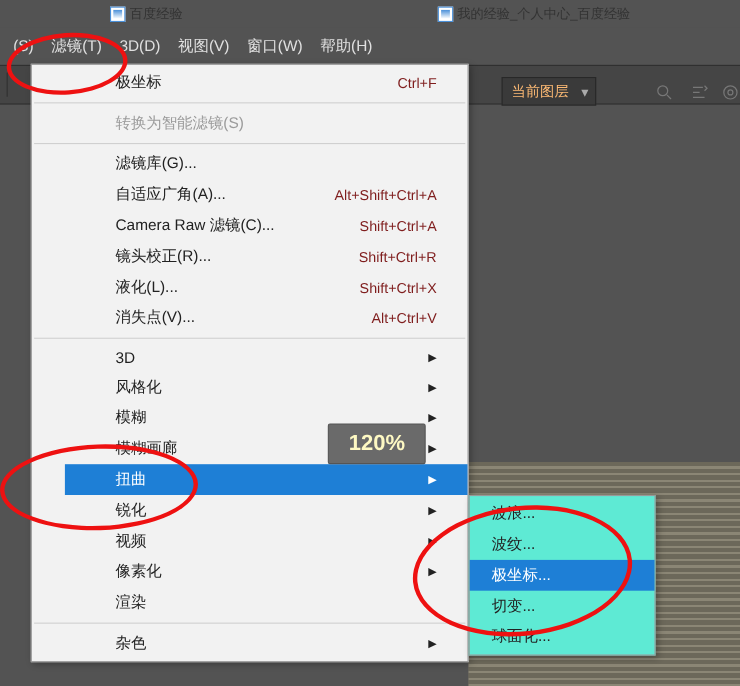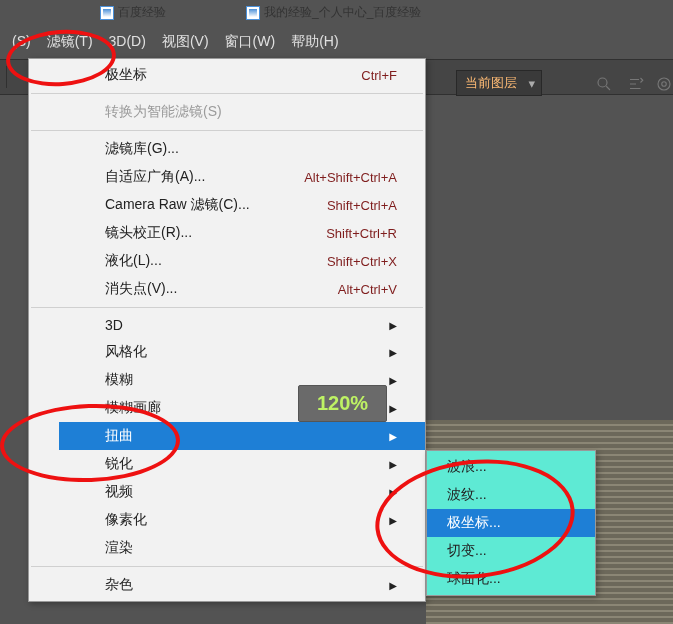--- a/index.html
+++ b/index.html
@@ -1,18 +1,18 @@
 <!DOCTYPE html>
 <html><head>
 <meta charset="utf-8">
 <style>
   * { margin: 0; padding: 0; box-sizing: border-box; font-family: "Microsoft YaHei", Arial, sans-serif; }
   body { width: 673px; height: 624px; background: #535353; overflow: hidden; position: relative; }
   
-  .top-tabs { display: flex; gap: 4px; padding: 4px 100px; }
+  .top-tabs { display: flex; gap: 4px; padding: 4px 100px; justify-content: space-between; }
   .tab-item { display: flex; align-items: center; gap: 4px; color: #333; font-size: 12px; }
   .tab-icon { width: 14px; height: 14px; border: 1px solid #4a90d9; background: #fff; position: relative; }
   .tab-icon::after { content: ""; position: absolute; inset: 2px; background: linear-gradient(#4a90d9, #fff); }
   
   .menubar { background: #535353; display: flex; padding: 6px 4px; color: #e0e0e0; font-size: 14px; }
   .menubar-item { padding: 2px 8px; cursor: default; }
   
   .toolbar { background: #454545; height: 36px; display: flex; align-items: center; padding: 0 6px; gap: 6px; border-top: 1px solid #303030; border-bottom: 1px solid #303030; }
   .tool-sep { width: 1px; height: 22px; background: #303030; }
   .layer-select { background: #3a3a3a; border: 1px solid #282828; color: #fdba74; font-size: 13px; padding: 3px 24px 3px 8px; position: absolute; left: 456px; top: 70px; display: flex; align-items: center; }
@@ -26,21 +26,21 @@
   .menu-row.disabled { color: #9b9b9b; }
   .menu-sep { height: 1px; background: #d0d0d0; margin: 4px 2px; }
   .submenu-arrow { font-size: 10px; margin-left: auto; }
   .shortcut { color: #7f1d1d; font-size: 13px; }
   .highlight .submenu-arrow { color: #fff; }
   
   .submenu { position: absolute; left: 426px; top: 450px; width: 170px; background: #5eead4; border: 1px solid #999; box-shadow: 2px 2px 6px rgba(0,0,0,0.3); padding: 2px 0; }
   .sub-row { padding: 5px 28px 5px 20px; font-size: 14px; color: #222; }
   .sub-row.highlight { background: #1e7fd6; color: #fff; }
   
-  .zoom-badge { position: absolute; left: 298px; top: 385px; background: #6a6a6a; color: #bef264; font-size: 20px; font-weight: bold; padding: 6px 18px; border: 1px solid #555; border-radius: 2px; }
+  .zoom-badge { position: absolute; left: 298px; top: 385px; background: #6a6a6a; color: #fef9c3; font-size: 20px; font-weight: bold; padding: 6px 18px; border: 1px solid #555; border-radius: 2px; }
   
   .bg-image { position: absolute; left: 426px; top: 420px; width: 247px; height: 204px; background:
     repeating-linear-gradient(0deg, #8a8576 0 2px, #6e6a5d 2px 6px),
     repeating-linear-gradient(90deg, rgba(0,0,0,0.3) 0 3px, transparent 3px 14px),
     #7a7668;
     filter: contrast(1.1);
   }
   
   .red-annot { position: absolute; border: 4px solid #e11; border-radius: 50%; pointer-events: none; }
   .anno-1 { left: 6px; top: 30px; width: 110px; height: 56px; transform: rotate(-4deg); }

